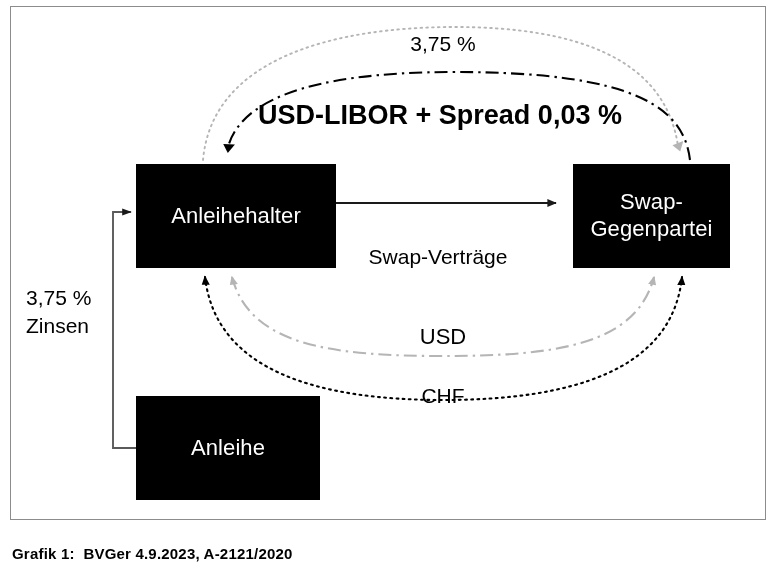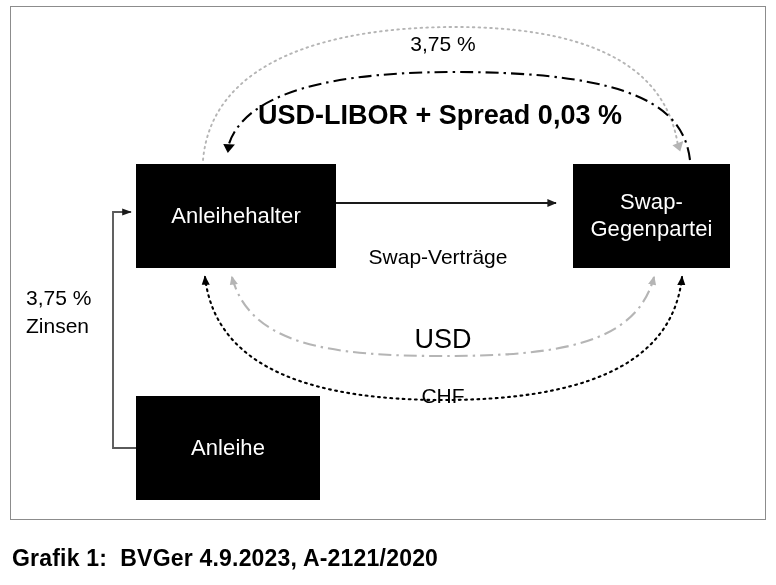--- a/index.html
+++ b/index.html
@@ -72,39 +72,39 @@
     font-size: 21px;
     color: #000000;
     white-space: nowrap;
     background: transparent;
   }
   .edge-label.centered { transform: translateX(-50%); }
 
   #label-rate-top     { left: 443px; top: 32px;  font-size: 21px; }
   #label-usd-libor    { left: 440px; top: 100px; font-size: 27px; font-weight: bold; }
   #label-swap-vertraege { left: 438px; top: 209px; font-size: 21px; margin-top: 36px; }
-  #label-usd          { left: 443px; top: 324px; font-size: 27px; }
+  #label-usd          { left: 443px; top: 324px; font-size: 22px; }
   #label-chf          { left: 443px; top: 368px; font-size: 21px; margin-top: 16px; }
 
   #label-zinsen {
     position: absolute;
     left: 26px;
     top: 284px;
     font-size: 21px;
     color: #000000;
     line-height: 1.33;
     white-space: pre-line;
   }
 
   
   #caption {
     position: absolute;
     left: 12px;
     top: 545px;
-    font-size: 23px;
+    font-size: 15px;
     font-weight: bold;
     color: #000000;
     letter-spacing: 0.2px;
     white-space: pre;
     text-align: center;
   }
 </style>
 </head>
 <body>
 

